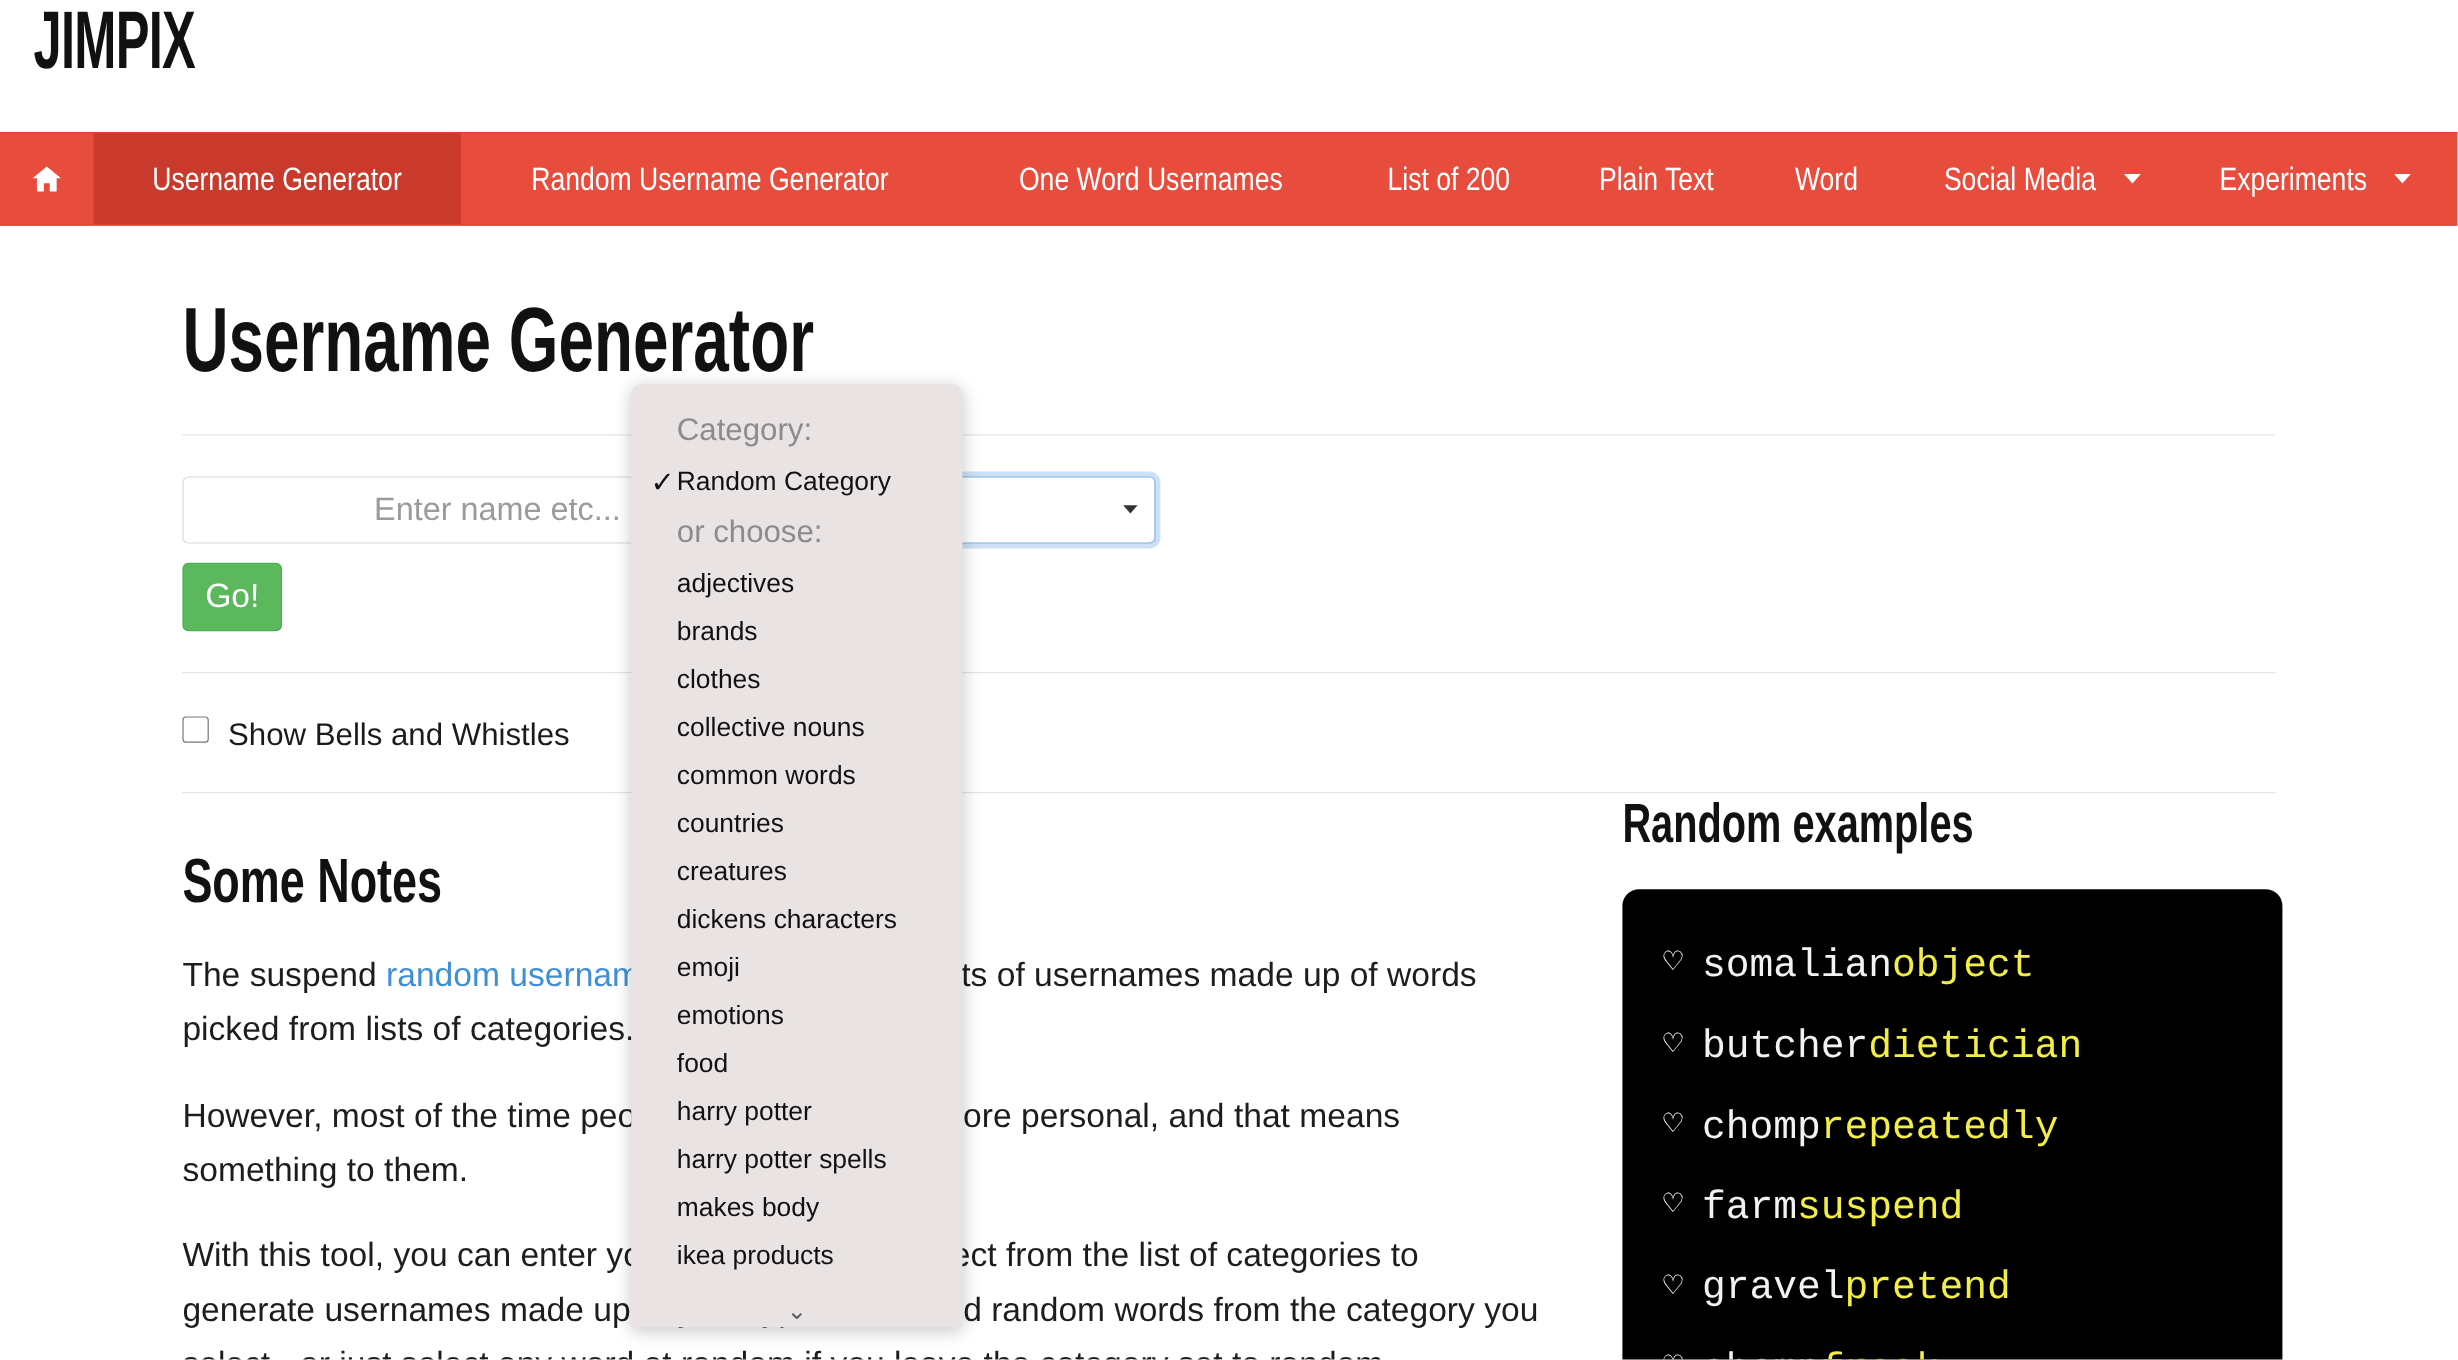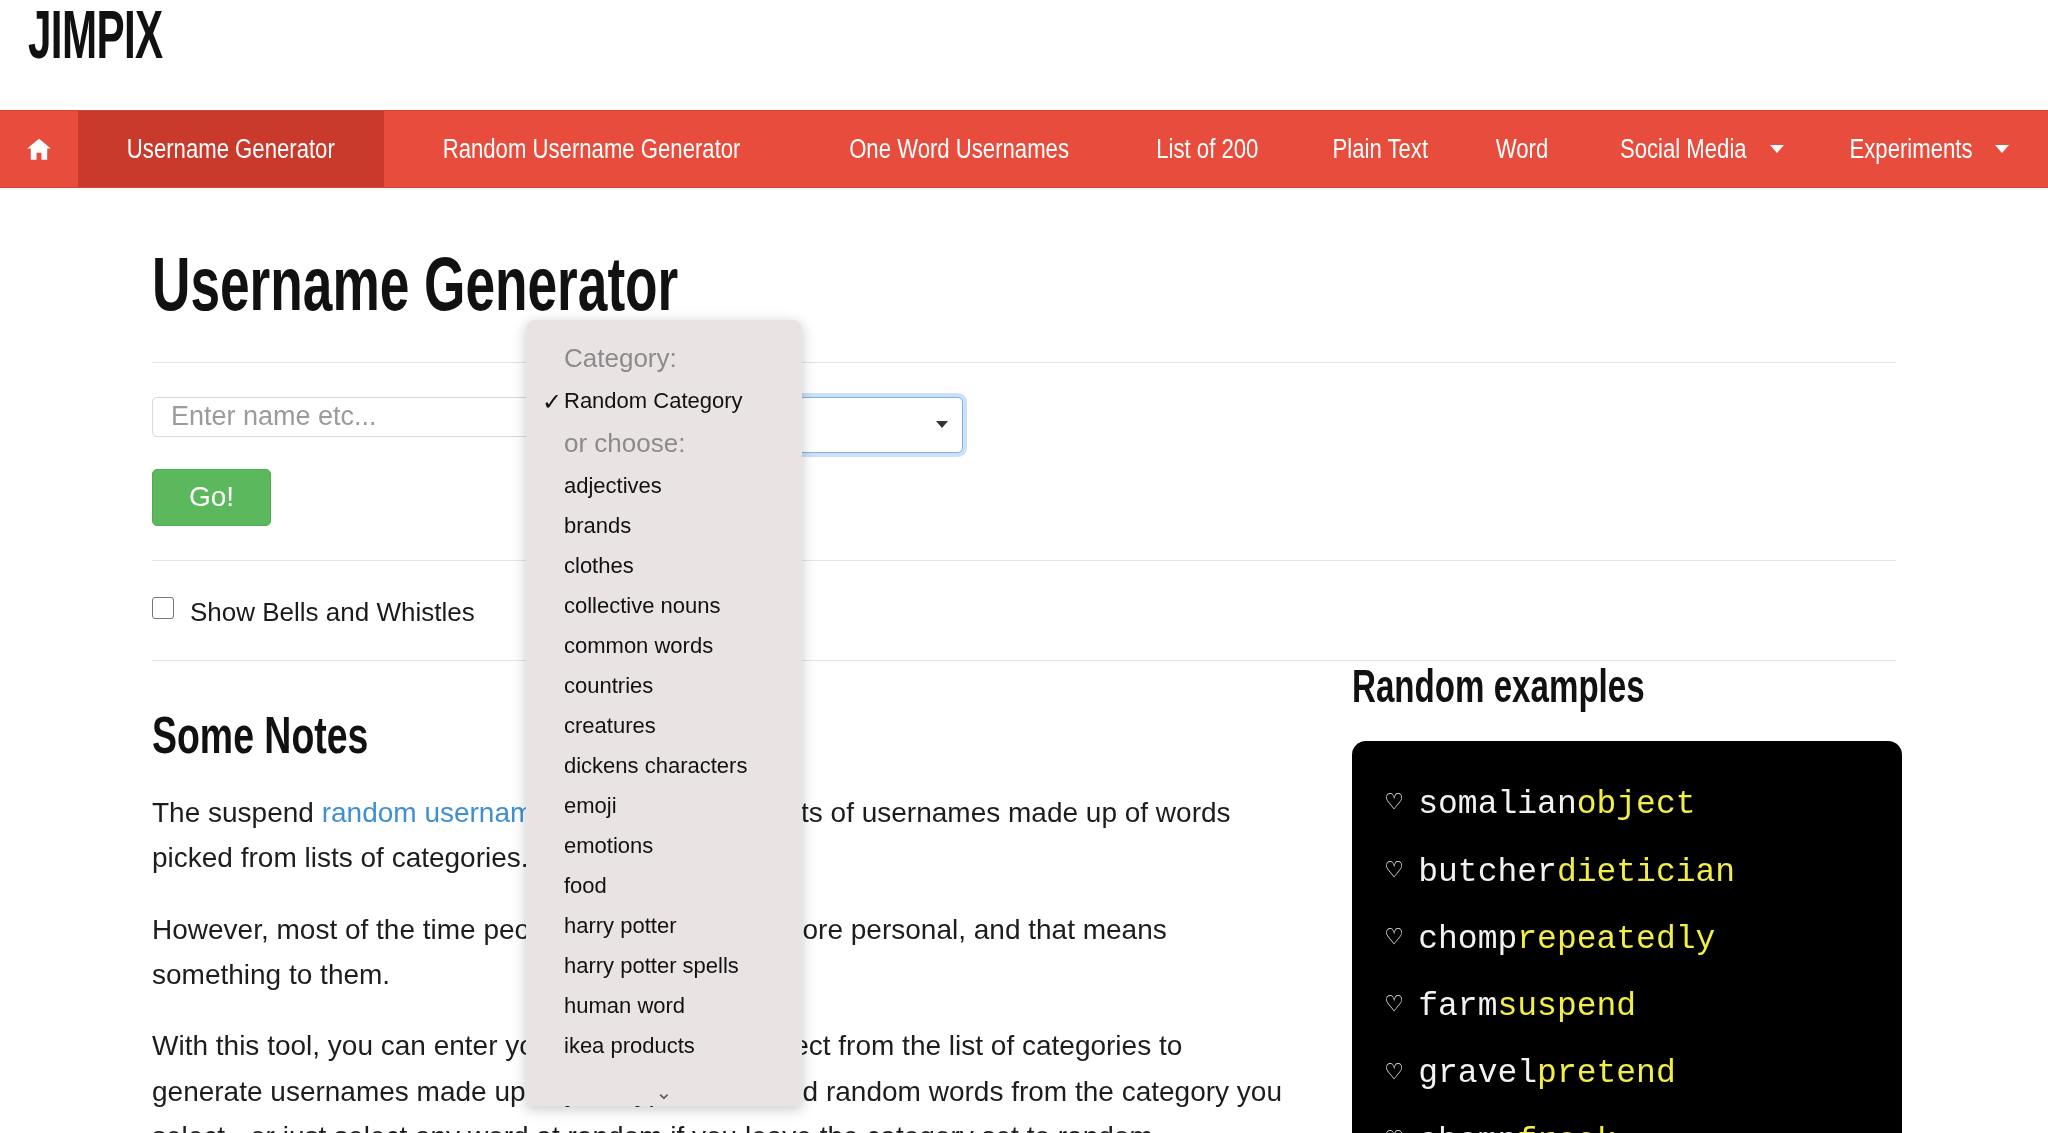--- a/index.html
+++ b/index.html
@@ -83,29 +83,30 @@
     transform: scaleX(0.70);
     transform-origin: left center;
     white-space: nowrap;
   }
 
   .hr { border: none; border-top: 1px solid #e4e4e4; margin: 38px 0 0 0; }
 
   .form-row { padding: 34px 0 0 0; display: flex; align-items: flex-start; }
   .name-input {
     width: 525px;
-    height: 40px;
+    height: 56px;
     border: 1px solid #d8d8d8;
     border-radius: 5px;
     padding: 0 18px;
     font-family: "Liberation Sans Narrow", "Liberation Sans", sans-serif;
     font-size: 27px;
     color: #555;
     background: #fff;
     outline: none;
+    text-align: center;
   }
   .name-input::placeholder { color: #9b9b9b; }
   .select-wrap { position: relative; margin-left: 16px; }
   .cat-select {
     width: 270px;
     height: 56px;
     border: 1px solid #7fb2e5;
     border-radius: 5px;
     background: #ffffff;
     box-shadow: 0 0 0 4px rgba(110,170,230,0.35);
@@ -125,21 +126,21 @@
   }
   .go-btn {
     display: inline-block;
     margin-top: 16px;
     background: #5cb85c;
     border: 1px solid #4cae4c;
     border-radius: 5px;
     color: #ffffff;
     font-family: "Liberation Sans Narrow", "Liberation Sans", sans-serif;
     font-size: 28px;
-    padding: 12px 36px;
+    padding: 12px 18px;
     cursor: pointer;
     line-height: 1.1;
   }
 
   .checkbox-row {
     display: flex; align-items: flex-start;
     padding: 36px 0 0 0;
   }
   .cbx {
     width: 22px; height: 22px;
@@ -399,19 +400,19 @@
     <div class="dd-item">collective nouns</div>
     <div class="dd-item">common words</div>
     <div class="dd-item">countries</div>
     <div class="dd-item">creatures</div>
     <div class="dd-item">dickens characters</div>
     <div class="dd-item">emoji</div>
     <div class="dd-item">emotions</div>
     <div class="dd-item">food</div>
     <div class="dd-item">harry potter</div>
     <div class="dd-item">harry potter spells</div>
-    <div class="dd-item">human word</div>
+    <div class="dd-item">makes body</div>
     <div class="dd-item">ikea products</div>
 
     <div class="dd-scroll">⌄</div>
   </div>
 
 </div>
 
 </body></html>

